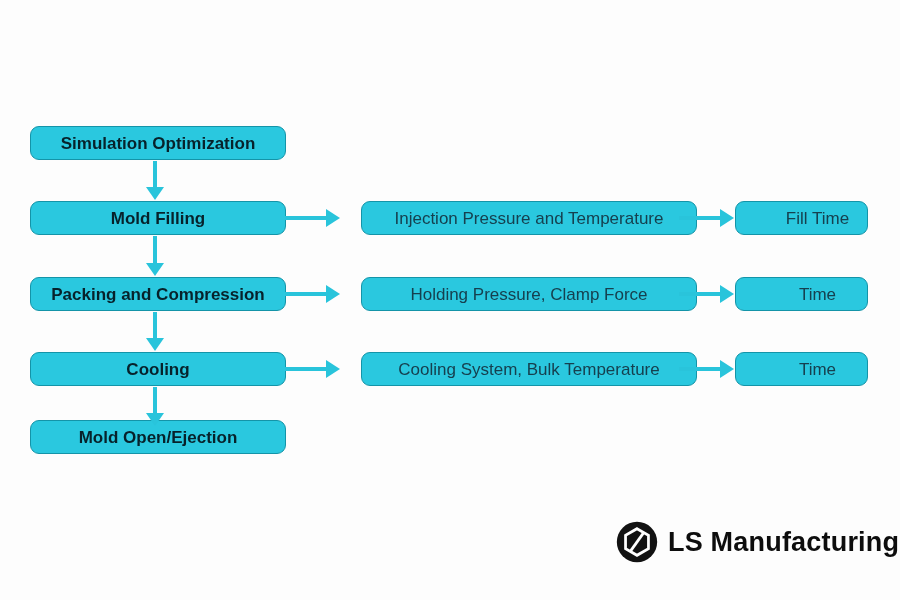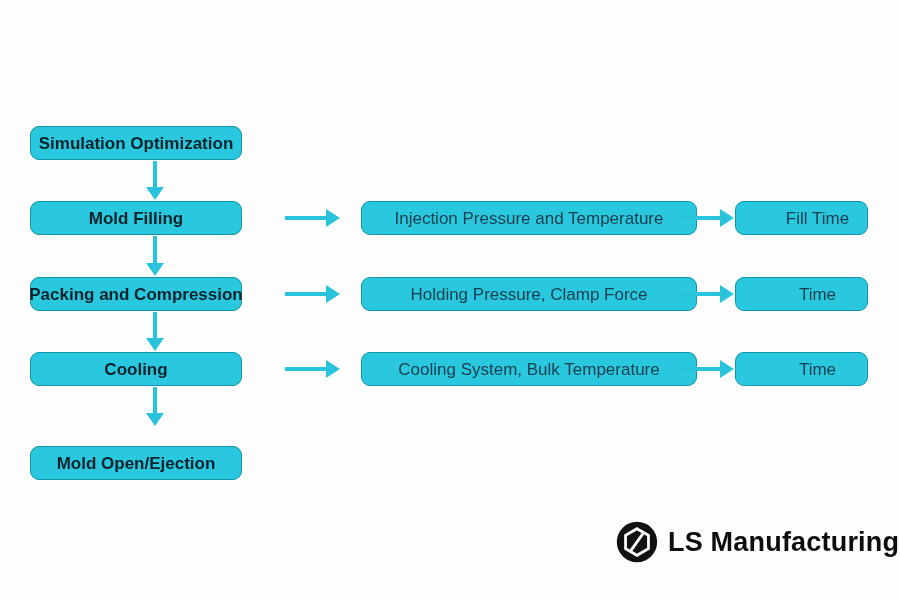--- a/index.html
+++ b/index.html
@@ -37,28 +37,28 @@
     white-space:nowrap;
   }
   .node.primary{
     font-weight:700;
     color:var(--left-text);
   }
   .node.detail{
     font-weight:500;
     color:var(--detail-text);
   }
-  .c-left{left:30px;width:212px;}
+  .c-left{left:30px;width:256px;}
   .c-mid{left:341px;width:336px;margin-left:20px;}
   .c-right{left:735px;width:133px;padding-left:32px;}
   .r1{top:126px;}
   .r2{top:201px;}
   .r3{top:277px;}
   .r4{top:352px;}
-  .r5{top:446px;}
+  .r5{top:420px;}
 
   .arrow-down{
     position:absolute;
     width:4px;
     background:var(--arrow);
   }
   .arrow-down::after{
     content:'';
     position:absolute;
     left:50%;

